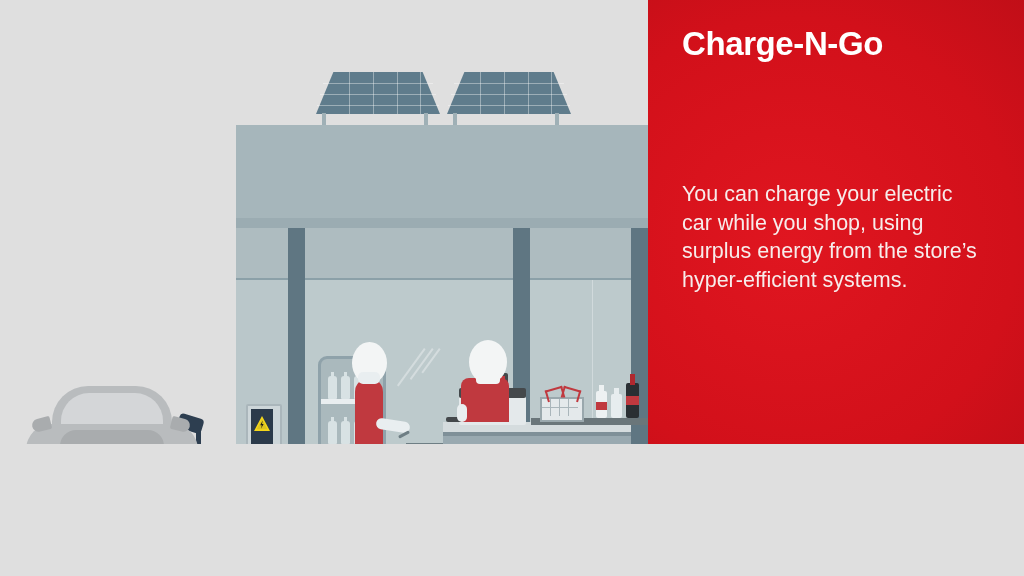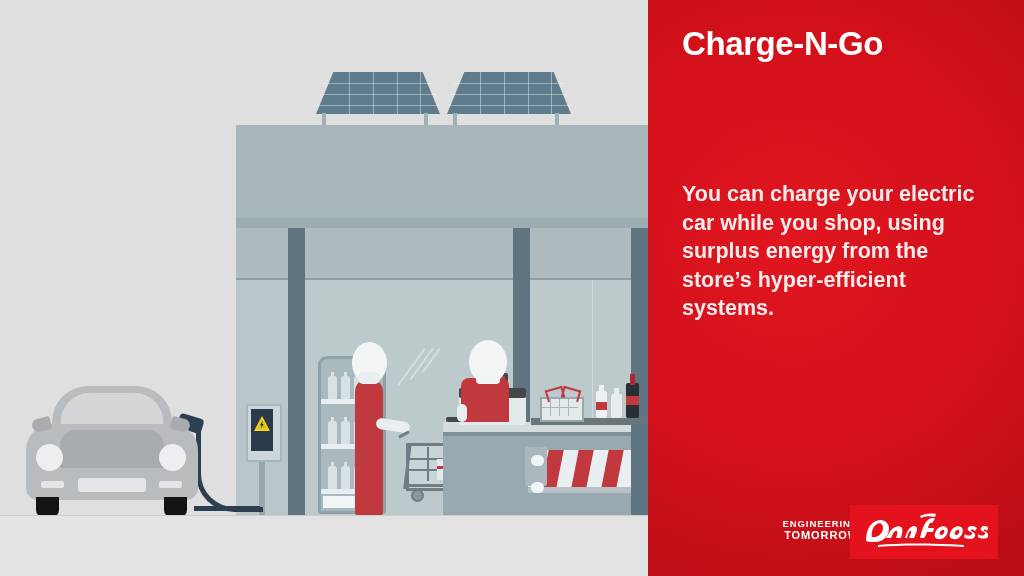--- a/index.html
+++ b/index.html
@@ -1,21 +1,21 @@
 <!DOCTYPE html>
 <html><head>
 <meta charset="utf-8">
 <style>
   html,body{margin:0;padding:0;}
   body{
     width:1024px;height:576px;overflow:hidden;
     font-family:"Liberation Sans",sans-serif;
     background:#dfdfdf;
   }
-  #slide{position:relative;width:1024px;height:576px;background:#dfdfdf;overflow:hidden;}
+  #slide{position:relative;width:1024px;height:444px;background:#dfdfdf;overflow:hidden;}
 
   
   #illustration{position:absolute;left:0;top:0;width:648px;height:576px;background:#dfdfdf;overflow:hidden;}
   #ground{position:absolute;left:0;top:515px;width:648px;height:61px;background:#e3e3e3;border-top:1px solid #cdcdcd;}
 
   
   .store-interior{position:absolute;left:236px;top:228px;width:412px;height:287px;background:#b2bfc3;}
   .store-glass-upper{position:absolute;left:236px;top:228px;width:412px;height:50px;background:#aebcc0;border-bottom:2px solid #8ba0a8;}
   .store-glass-lower{position:absolute;left:236px;top:280px;width:412px;height:235px;background:#bac7ca;}
   .store-fascia{position:absolute;left:236px;top:125px;width:412px;height:103px;background:#a6b6bb;}
@@ -72,21 +72,21 @@
 
   
   .car-body{position:absolute;background:#b9bcbe;}
   .wheel{position:absolute;background:#111316;border-radius:0 0 7px 7px;}
 
   
   #panel{position:absolute;left:648px;top:0;width:376px;height:576px;background:#d8131c;
     background-image:radial-gradient(circle at 38% 42%, #e01620 0%, #d2101a 55%, #b60d16 100%);}
   #title{position:absolute;left:34px;top:25px;width:320px;color:#ffffff;font-size:33px;font-weight:bold;letter-spacing:-0.4px;line-height:1.15;}
   #subtitle{position:absolute;left:34px;top:96px;width:290px;color:#f7eceb;font-size:21.5px;font-weight:400;line-height:1.32;}
-  #bodytext{position:absolute;left:34px;top:180px;width:300px;color:#f7eceb;font-size:21.5px;font-weight:700;line-height:1.33;}
+  #bodytext{position:absolute;left:34px;top:180px;width:300px;color:#f7eceb;font-size:21.5px;font-weight:400;line-height:1.33;}
 
   #tagline{position:absolute;left:116px;top:518px;width:95px;color:#ffffff;text-align:right;line-height:1.18;}
   #tagline .t1{font-size:9.5px;font-weight:bold;letter-spacing:0.9px;display:block;}
   #tagline .t2{font-size:11px;font-weight:bold;letter-spacing:0.9px;display:block;}
 
   #logobox{position:absolute;left:202px;top:505px;width:148px;height:54px;background:#e4121c;
     display:flex;align-items:center;justify-content:center;}
   #logobox svg{display:block;}
 </style>
 </head>

